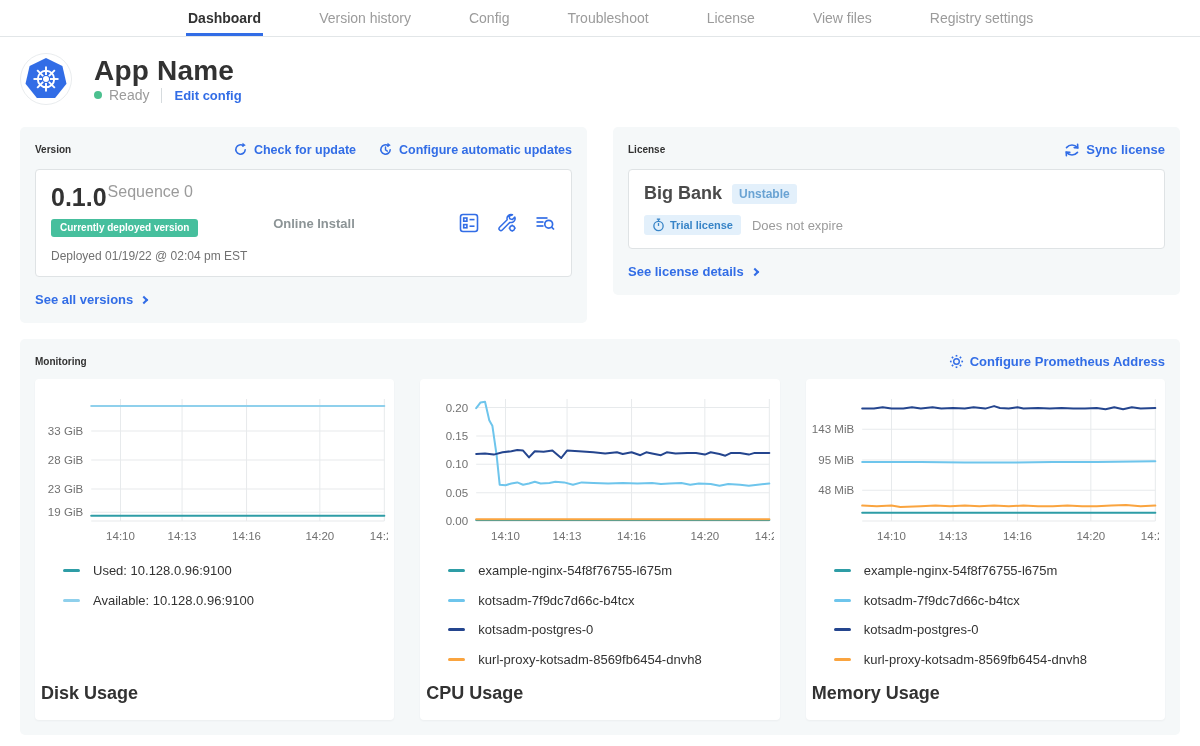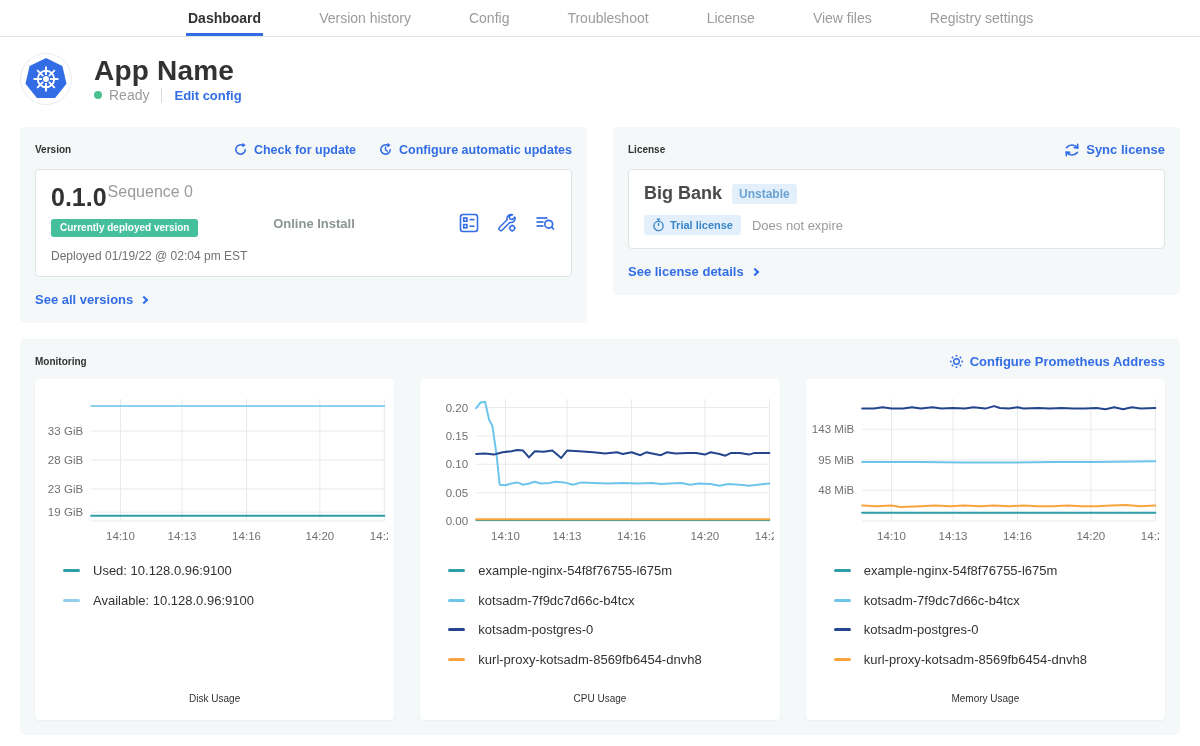--- a/index.html
+++ b/index.html
@@ -68,21 +68,21 @@
   .chart-card { background:#fff; border-radius:4px; flex:1 1 0; padding:12px 6px 16px;
     display:flex; flex-direction:column; box-shadow:0 1px 2px rgba(50,60,70,.05); height:341px; }
   .chart-svg { width:100%; height:158px; display:block; }
   .grid { stroke:#e7eaec; stroke-width:1; }
   .tick { font-size:11.5px; fill:#717171; font-family:"Liberation Sans",sans-serif; }
   .xtick { text-anchor:middle; }
   .ytick { text-anchor:end; }
   .legend { list-style:none; margin:14px 0 0 22px; }
   .legend li { display:flex; align-items:center; gap:13px; margin-bottom:14.5px; font-size:13px; color:#323232; }
   .swatch { width:17px; height:3px; border-radius:2px; flex:none; }
-  .chart-title { margin-top:auto; text-align:center; font-size:10px; font-weight:400; }
+  .chart-title { margin-top:auto; text-align:left; font-size:18px; font-weight:700; }
 </style>
 </head>
 <body>
 
 <nav class="topnav">
   <div class="tab active">Dashboard</div>
   <div class="tab">Version history</div>
   <div class="tab">Config</div>
   <div class="tab">Troubleshoot</div>
   <div class="tab">License</div>

